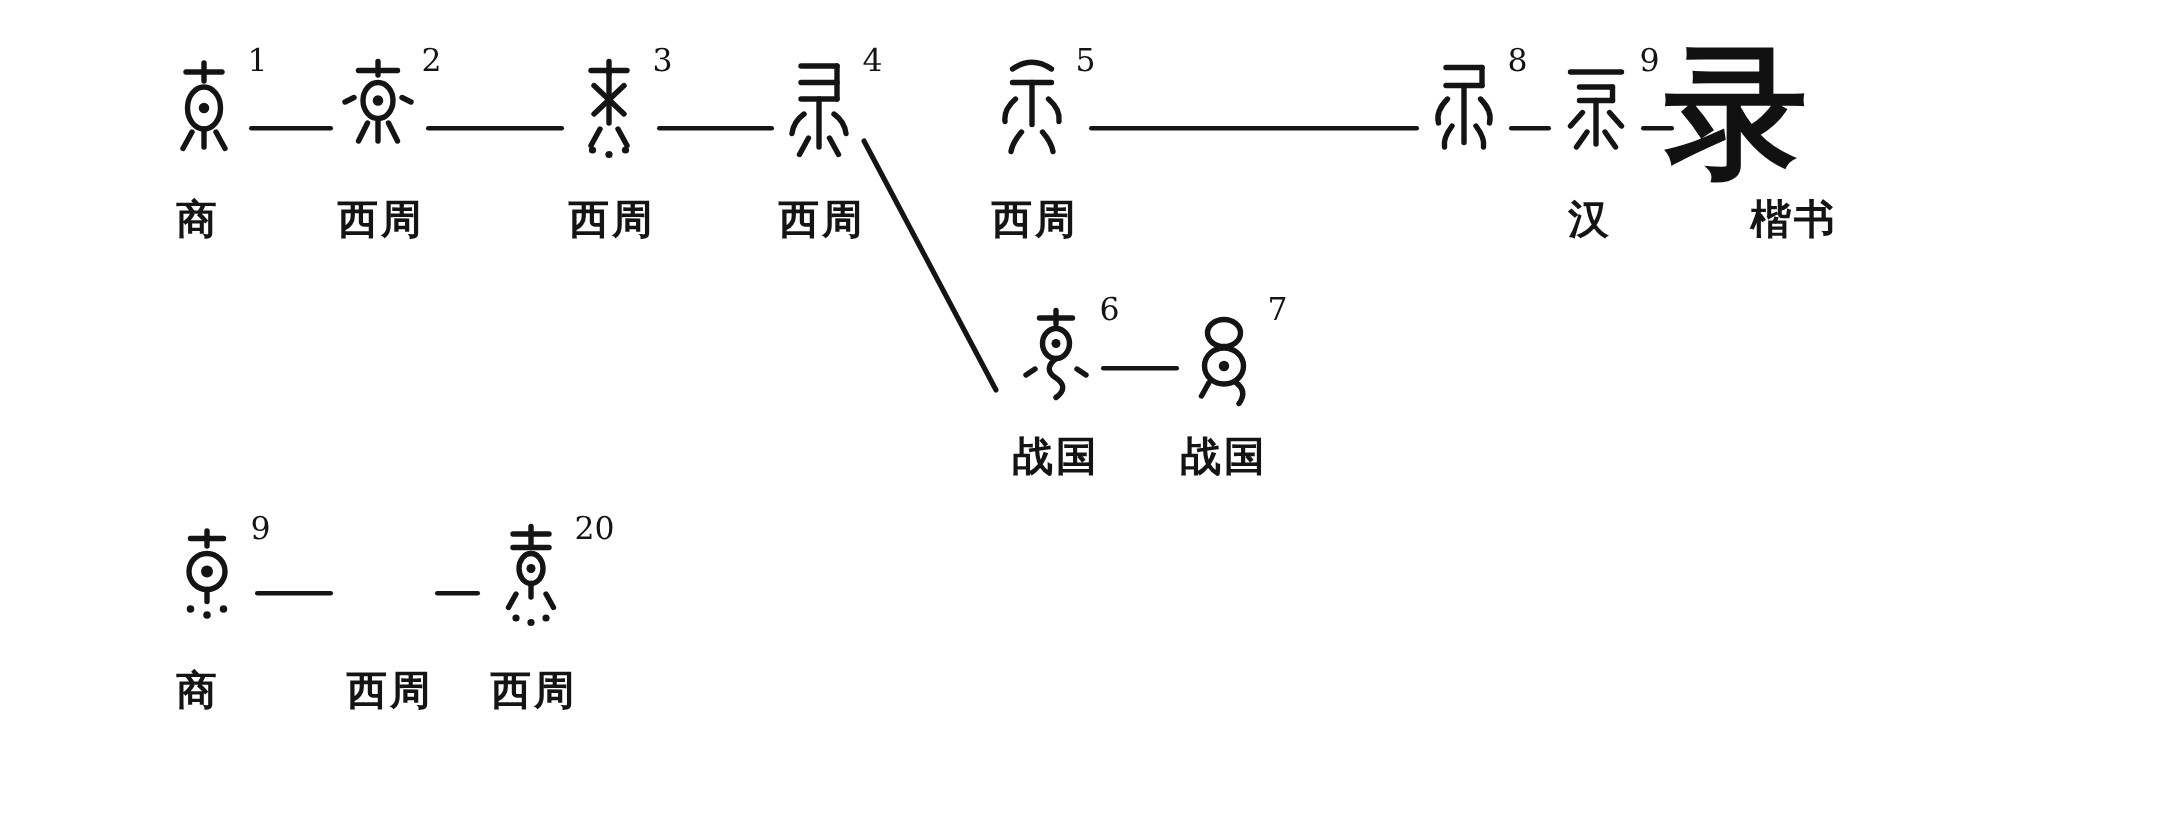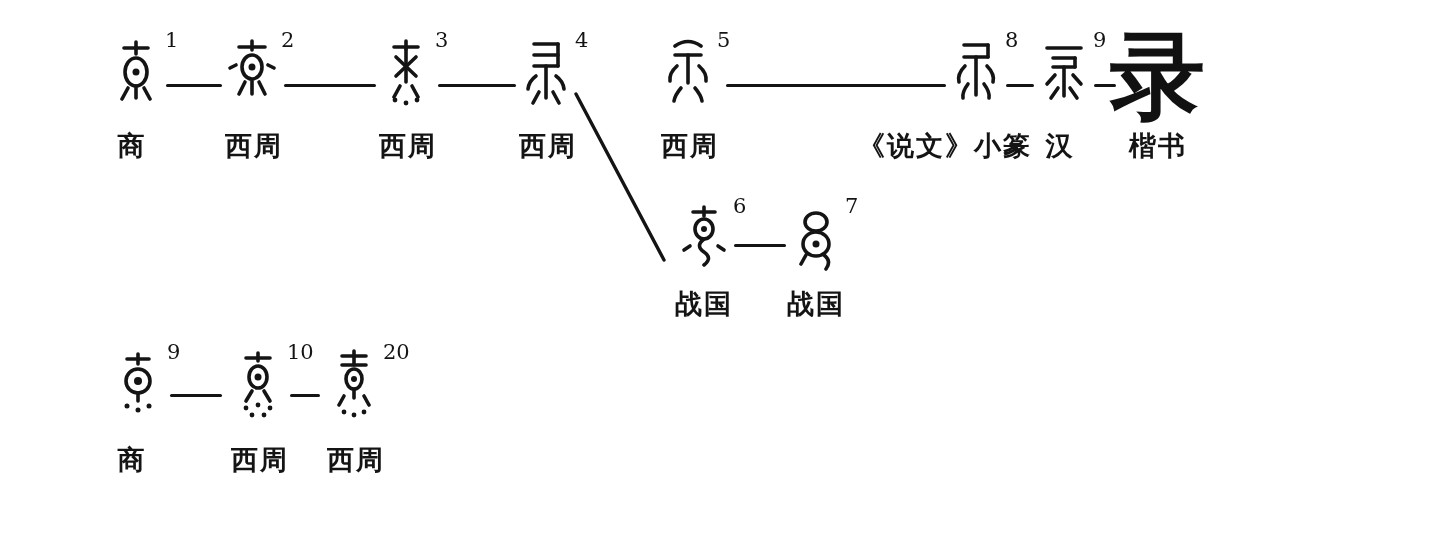--- a/index.html
+++ b/index.html
@@ -157,23 +157,22 @@
 
   <svg class="diag-svg" style="left:568px;top:88px" width="104" height="180">
     <line x1="8" y1="6" x2="96" y2="172" stroke="#141414" stroke-width="3.4" stroke-linecap="round"></line>
   </svg>
 
   <span class="plabel" style="left:132px;top:128px">商</span>
   <span class="plabel" style="left:254px;top:128px">西周</span>
   <span class="plabel" style="left:408px;top:128px">西周</span>
   <span class="plabel" style="left:548px;top:128px">西周</span>
   <span class="plabel" style="left:690px;top:128px">西周</span>
-  <span class="plabel" style="left:945px;top:128px">《说文》小篆</span>
   <span class="plabel" style="left:1060px;top:128px">汉</span>
-  <span class="plabel" style="left:1158px;top:128px">楷书</span>
+  <span class="plabel" style="left:1196px;top:128px">楷书</span>
 
   <div class="node" style="left:678px;top:202px">
     <svg width="52" height="88" viewBox="0 0 52 88">
       <g class="stroke">
         <path d="M26 5 V14"></path>
           <path d="M15 10 H37"></path>
         <ellipse cx="26" cy="27" rx="9" ry="10"></ellipse>
         <path d="M26 37 Q17 44 26 50 Q35 56 26 63"></path>
         <path d="M12 44 L6 48"></path>
           <path d="M40 44 L46 48"></path>
@@ -210,38 +209,20 @@
         <path d="M26 45 V53"></path>
       </g>
       <circle cx="26" cy="33" r="4" fill="#141414"></circle>
       <circle cx="15" cy="58" r="2.5" fill="#141414"></circle>
       <circle cx="26" cy="62" r="2.5" fill="#141414"></circle>
       <circle cx="37" cy="58" r="2.5" fill="#141414"></circle>
     </svg>
     <span class="sup">9</span>
   </div>
 
-  <div class="node" style="left:232px;top:348px">
-    <svg width="52" height="88" viewBox="0 0 52 88">
-      <g class="stroke">
-        <path d="M26 5 V13"></path>
-          <path d="M14 10 H38"></path>
-        <ellipse cx="26" cy="29" rx="9" ry="11"></ellipse>
-        <path d="M20 43 L14 53"></path>
-          <path d="M32 43 L38 53"></path>
-      </g>
-      <circle cx="26" cy="29" r="3.5" fill="#141414"></circle>
-      <circle cx="14" cy="60" r="2.4" fill="#141414"></circle>
-      <circle cx="26" cy="57" r="2.4" fill="#141414"></circle>
-      <circle cx="38" cy="60" r="2.4" fill="#141414"></circle>
-      <circle cx="20" cy="67" r="2.4" fill="#141414"></circle>
-      <circle cx="32" cy="67" r="2.4" fill="#141414"></circle>
-    </svg>
-    <span class="sup">10</span>
-  </div>
 
   <div class="node" style="left:328px;top:348px">
     <svg width="52" height="88" viewBox="0 0 52 88">
       <g class="stroke">
         <path d="M14 8 H38"></path>
           <path d="M14 17 H38"></path>
           <path d="M26 3 V17"></path>
         <ellipse cx="26" cy="31" rx="8" ry="10"></ellipse>
         <path d="M26 41 V50"></path>
         <path d="M16 48 L11 57"></path>

